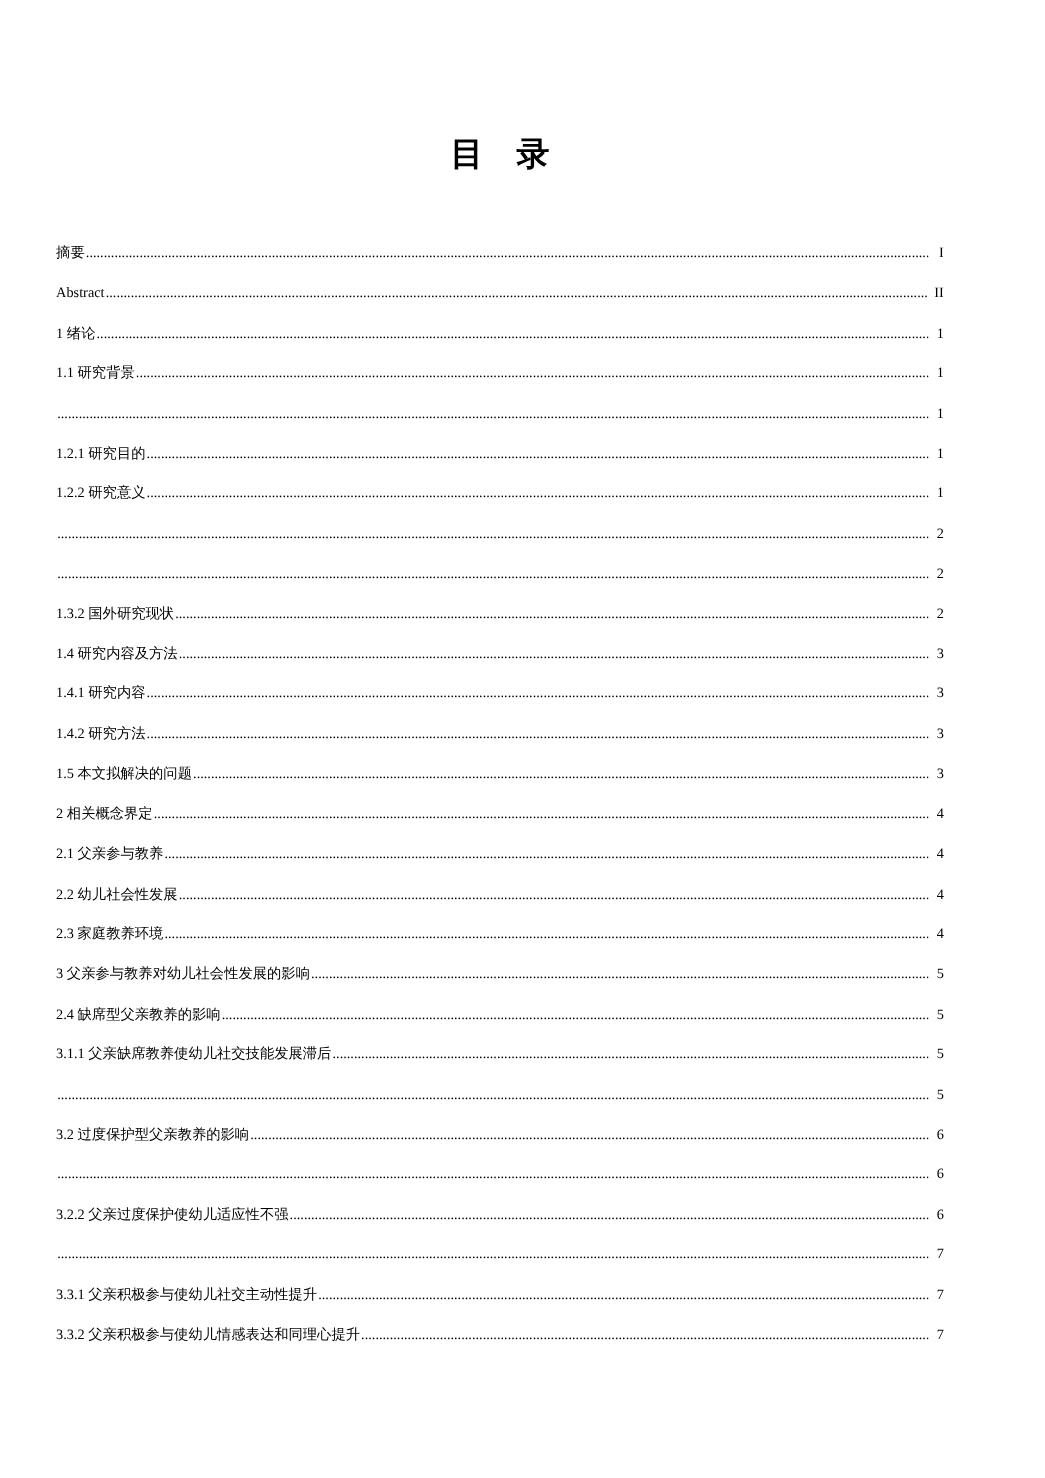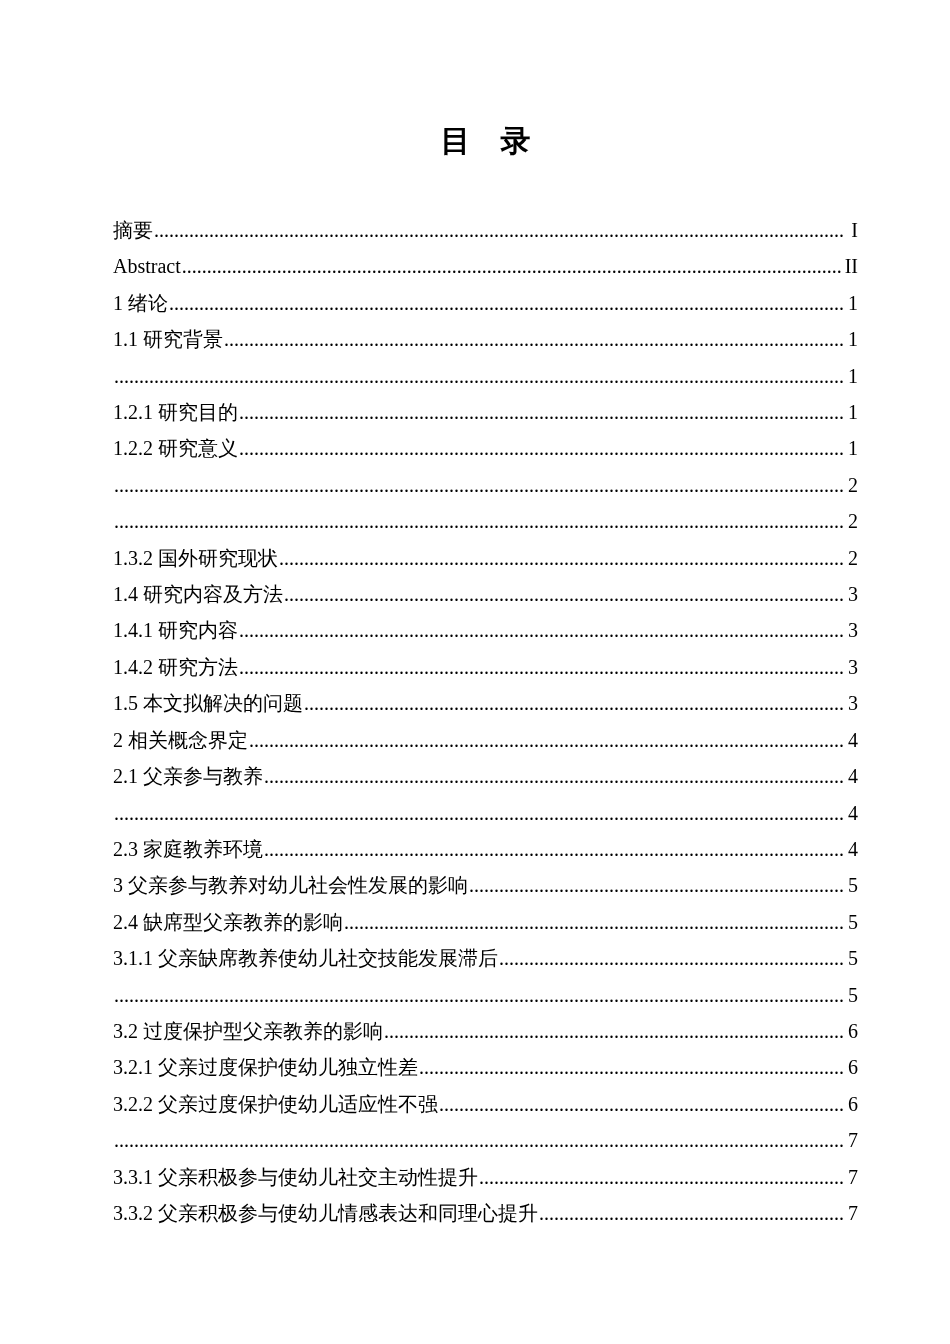--- a/index.html
+++ b/index.html
@@ -8,39 +8,39 @@
     background: #ffffff;
   }
   .page {
     position: relative;
     width: 950px;
     height: 1344px;
     box-sizing: border-box;
     background: #ffffff;
     color: #000000;
     font-family: "Liberation Serif", "DejaVu Serif", serif;
-    padding: 123px 92px 0 113px;
+    padding: 123px 92px 0 51px;
     overflow: hidden;
   }
   .doc-title {
     margin: 0;
     font-size: 30px;
     line-height: 36px;
     font-weight: 700;
     text-align: center;
     color: #000000;
   }
   .toc {
     margin-top: 53px;
   }
   .toc-row {
     display: flex;
     align-items: center;
     line-height: 36.4px;
-    font-size: 20px;
+    font-size: 13px;
     white-space: nowrap;
     color: #000000;
   }
   .toc-label {
     flex: 0 0 auto;
   }
   .toc-dots {
     flex: 1 1 auto;
     overflow: hidden;
     margin-left: 1px;
@@ -129,20 +129,21 @@
         <span class="toc-label">2 相关概念界定</span>
         <span class="toc-dots">................................................................................................................................................................................................................................................................................................................................................................................................................</span>
         <span class="toc-page">4</span>
       </div>
       <div class="toc-row">
         <span class="toc-label">2.1 父亲参与教养</span>
         <span class="toc-dots">................................................................................................................................................................................................................................................................................................................................................................................................................</span>
         <span class="toc-page">4</span>
       </div>
       <div class="toc-row">
+        <span class="toc-label">2.2 幼儿社会性发展</span>
         <span class="toc-dots">................................................................................................................................................................................................................................................................................................................................................................................................................</span>
         <span class="toc-page">4</span>
       </div>
       <div class="toc-row">
         <span class="toc-label">2.3 家庭教养环境</span>
         <span class="toc-dots">................................................................................................................................................................................................................................................................................................................................................................................................................</span>
         <span class="toc-page">4</span>
       </div>
       <div class="toc-row">
         <span class="toc-label">3 父亲参与教养对幼儿社会性发展的影响</span>
@@ -162,21 +163,20 @@
       <div class="toc-row">
         <span class="toc-dots">................................................................................................................................................................................................................................................................................................................................................................................................................</span>
         <span class="toc-page">5</span>
       </div>
       <div class="toc-row">
         <span class="toc-label">3.2 过度保护型父亲教养的影响</span>
         <span class="toc-dots">................................................................................................................................................................................................................................................................................................................................................................................................................</span>
         <span class="toc-page">6</span>
       </div>
       <div class="toc-row">
-        <span class="toc-label">3.2.1 父亲过度保护使幼儿独立性差</span>
         <span class="toc-dots">................................................................................................................................................................................................................................................................................................................................................................................................................</span>
         <span class="toc-page">6</span>
       </div>
       <div class="toc-row">
         <span class="toc-label">3.2.2 父亲过度保护使幼儿适应性不强</span>
         <span class="toc-dots">................................................................................................................................................................................................................................................................................................................................................................................................................</span>
         <span class="toc-page">6</span>
       </div>
       <div class="toc-row">
         <span class="toc-dots">................................................................................................................................................................................................................................................................................................................................................................................................................</span>

